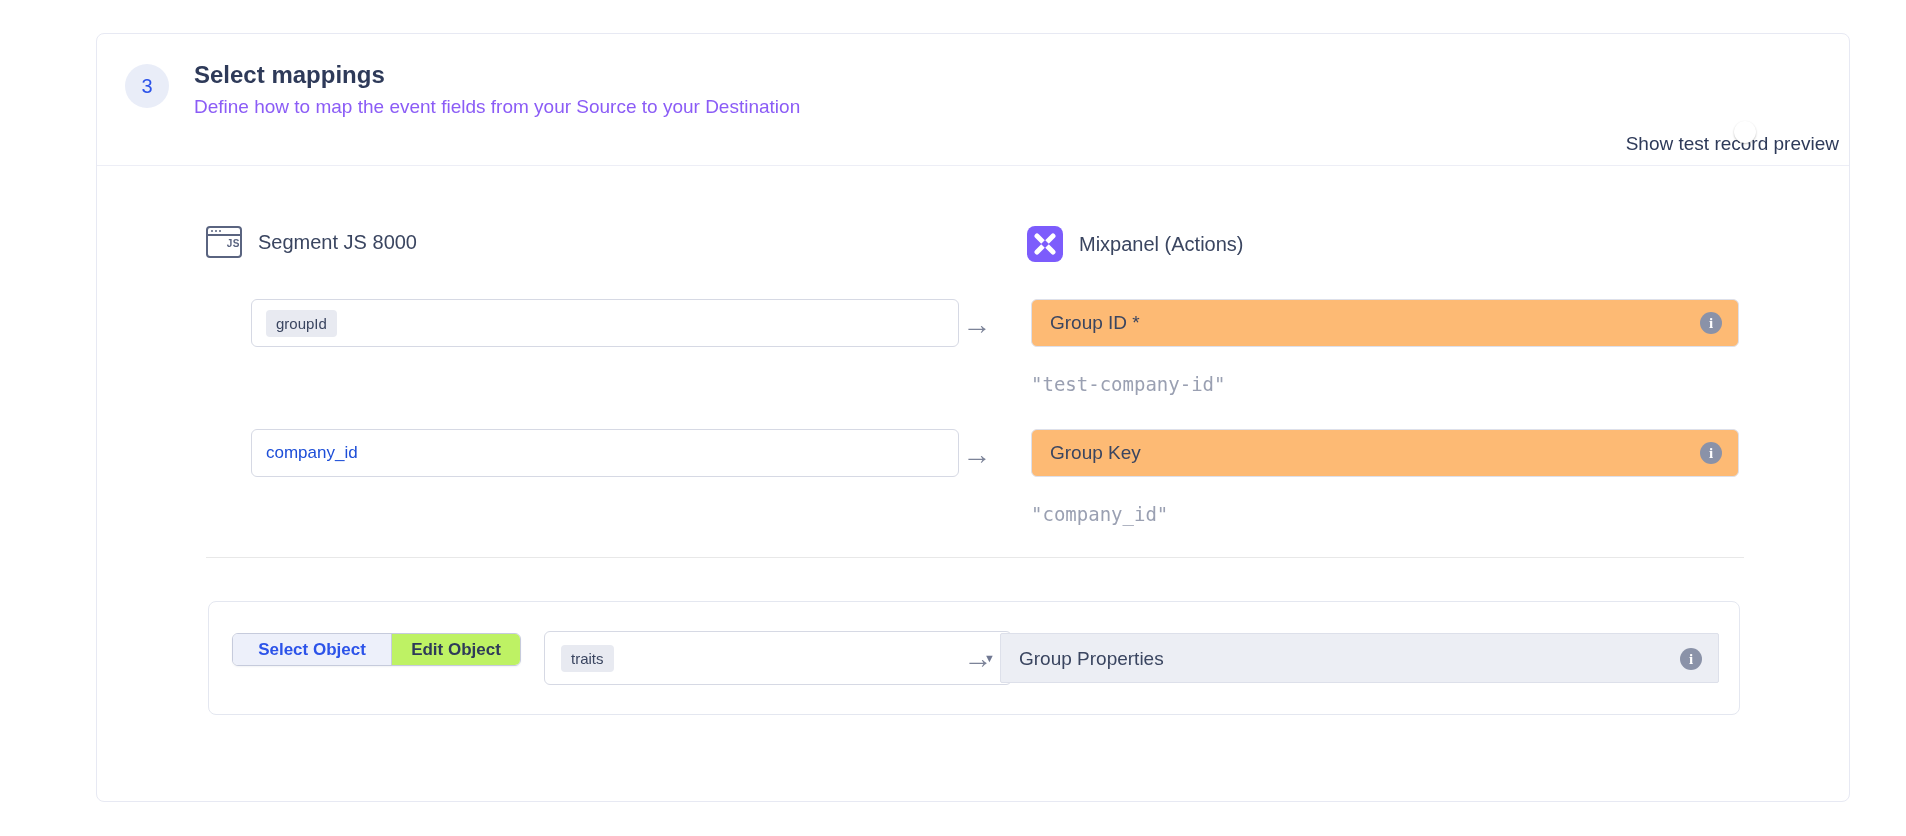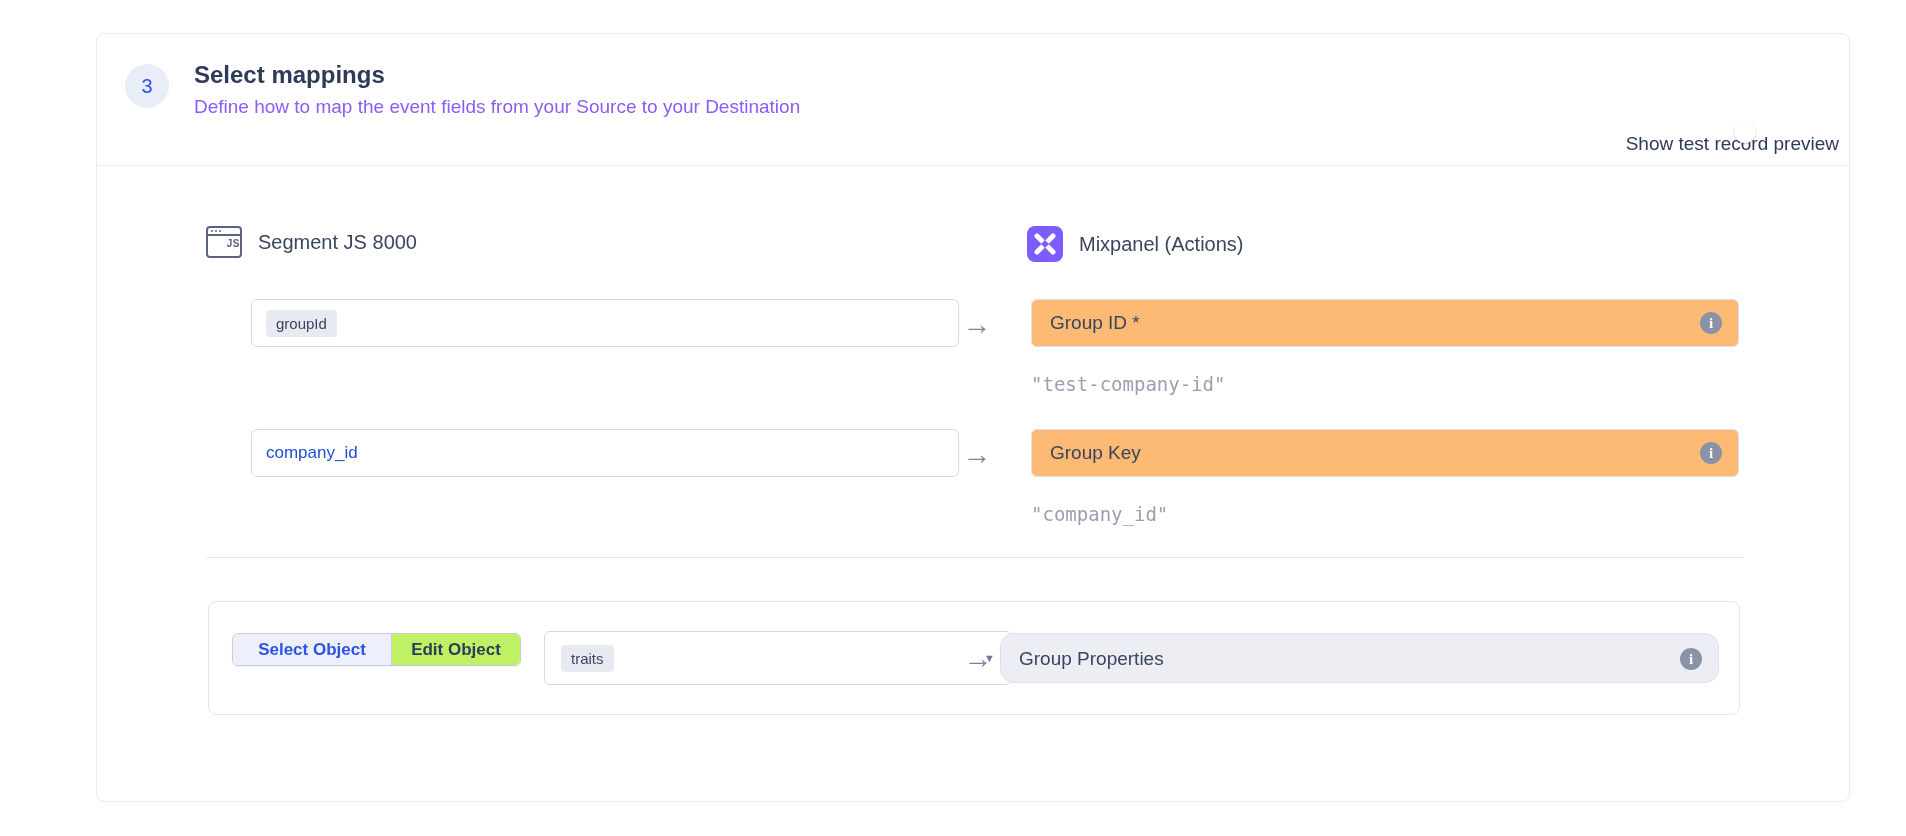--- a/index.html
+++ b/index.html
@@ -84,21 +84,21 @@
   .btn-select { width:159px; }
   .btn-edit { width:128px; }
   .dropdown { position:absolute; left:335px; top:29px; width:468px; height:54px;
     background:#fff; border:1px solid #d6d9e4; border-radius:6px; display:flex;
     align-items:center; padding:0 16px; cursor:pointer; }
   .dropdown .chip { margin-right:auto; }
   .caret { font-size:11px; color:#707892; }
   .box-arrow { position:absolute; left:747px; top:40px; width:44px; text-align:center;
     font-size:29px; color:#7c8398; }
   .box-field { position:absolute; left:791px; top:31px; width:719px; height:50px;
-    background:#eceef4; border:1px solid #dde0ea; border-radius:14px; display:flex;
+    background:#eceef4; border:1px solid #dde0ea; border-radius:2px; display:flex;
     align-items:center; padding:2px 16px 0 18px; }
   .box-field .label { font-size:19px; color:#3a4560; flex:1; }
 </style>
 </head>
 <body>
 
 <div class="card">
 
   <div class="card-header">
     <div class="step-badge">3</div>

